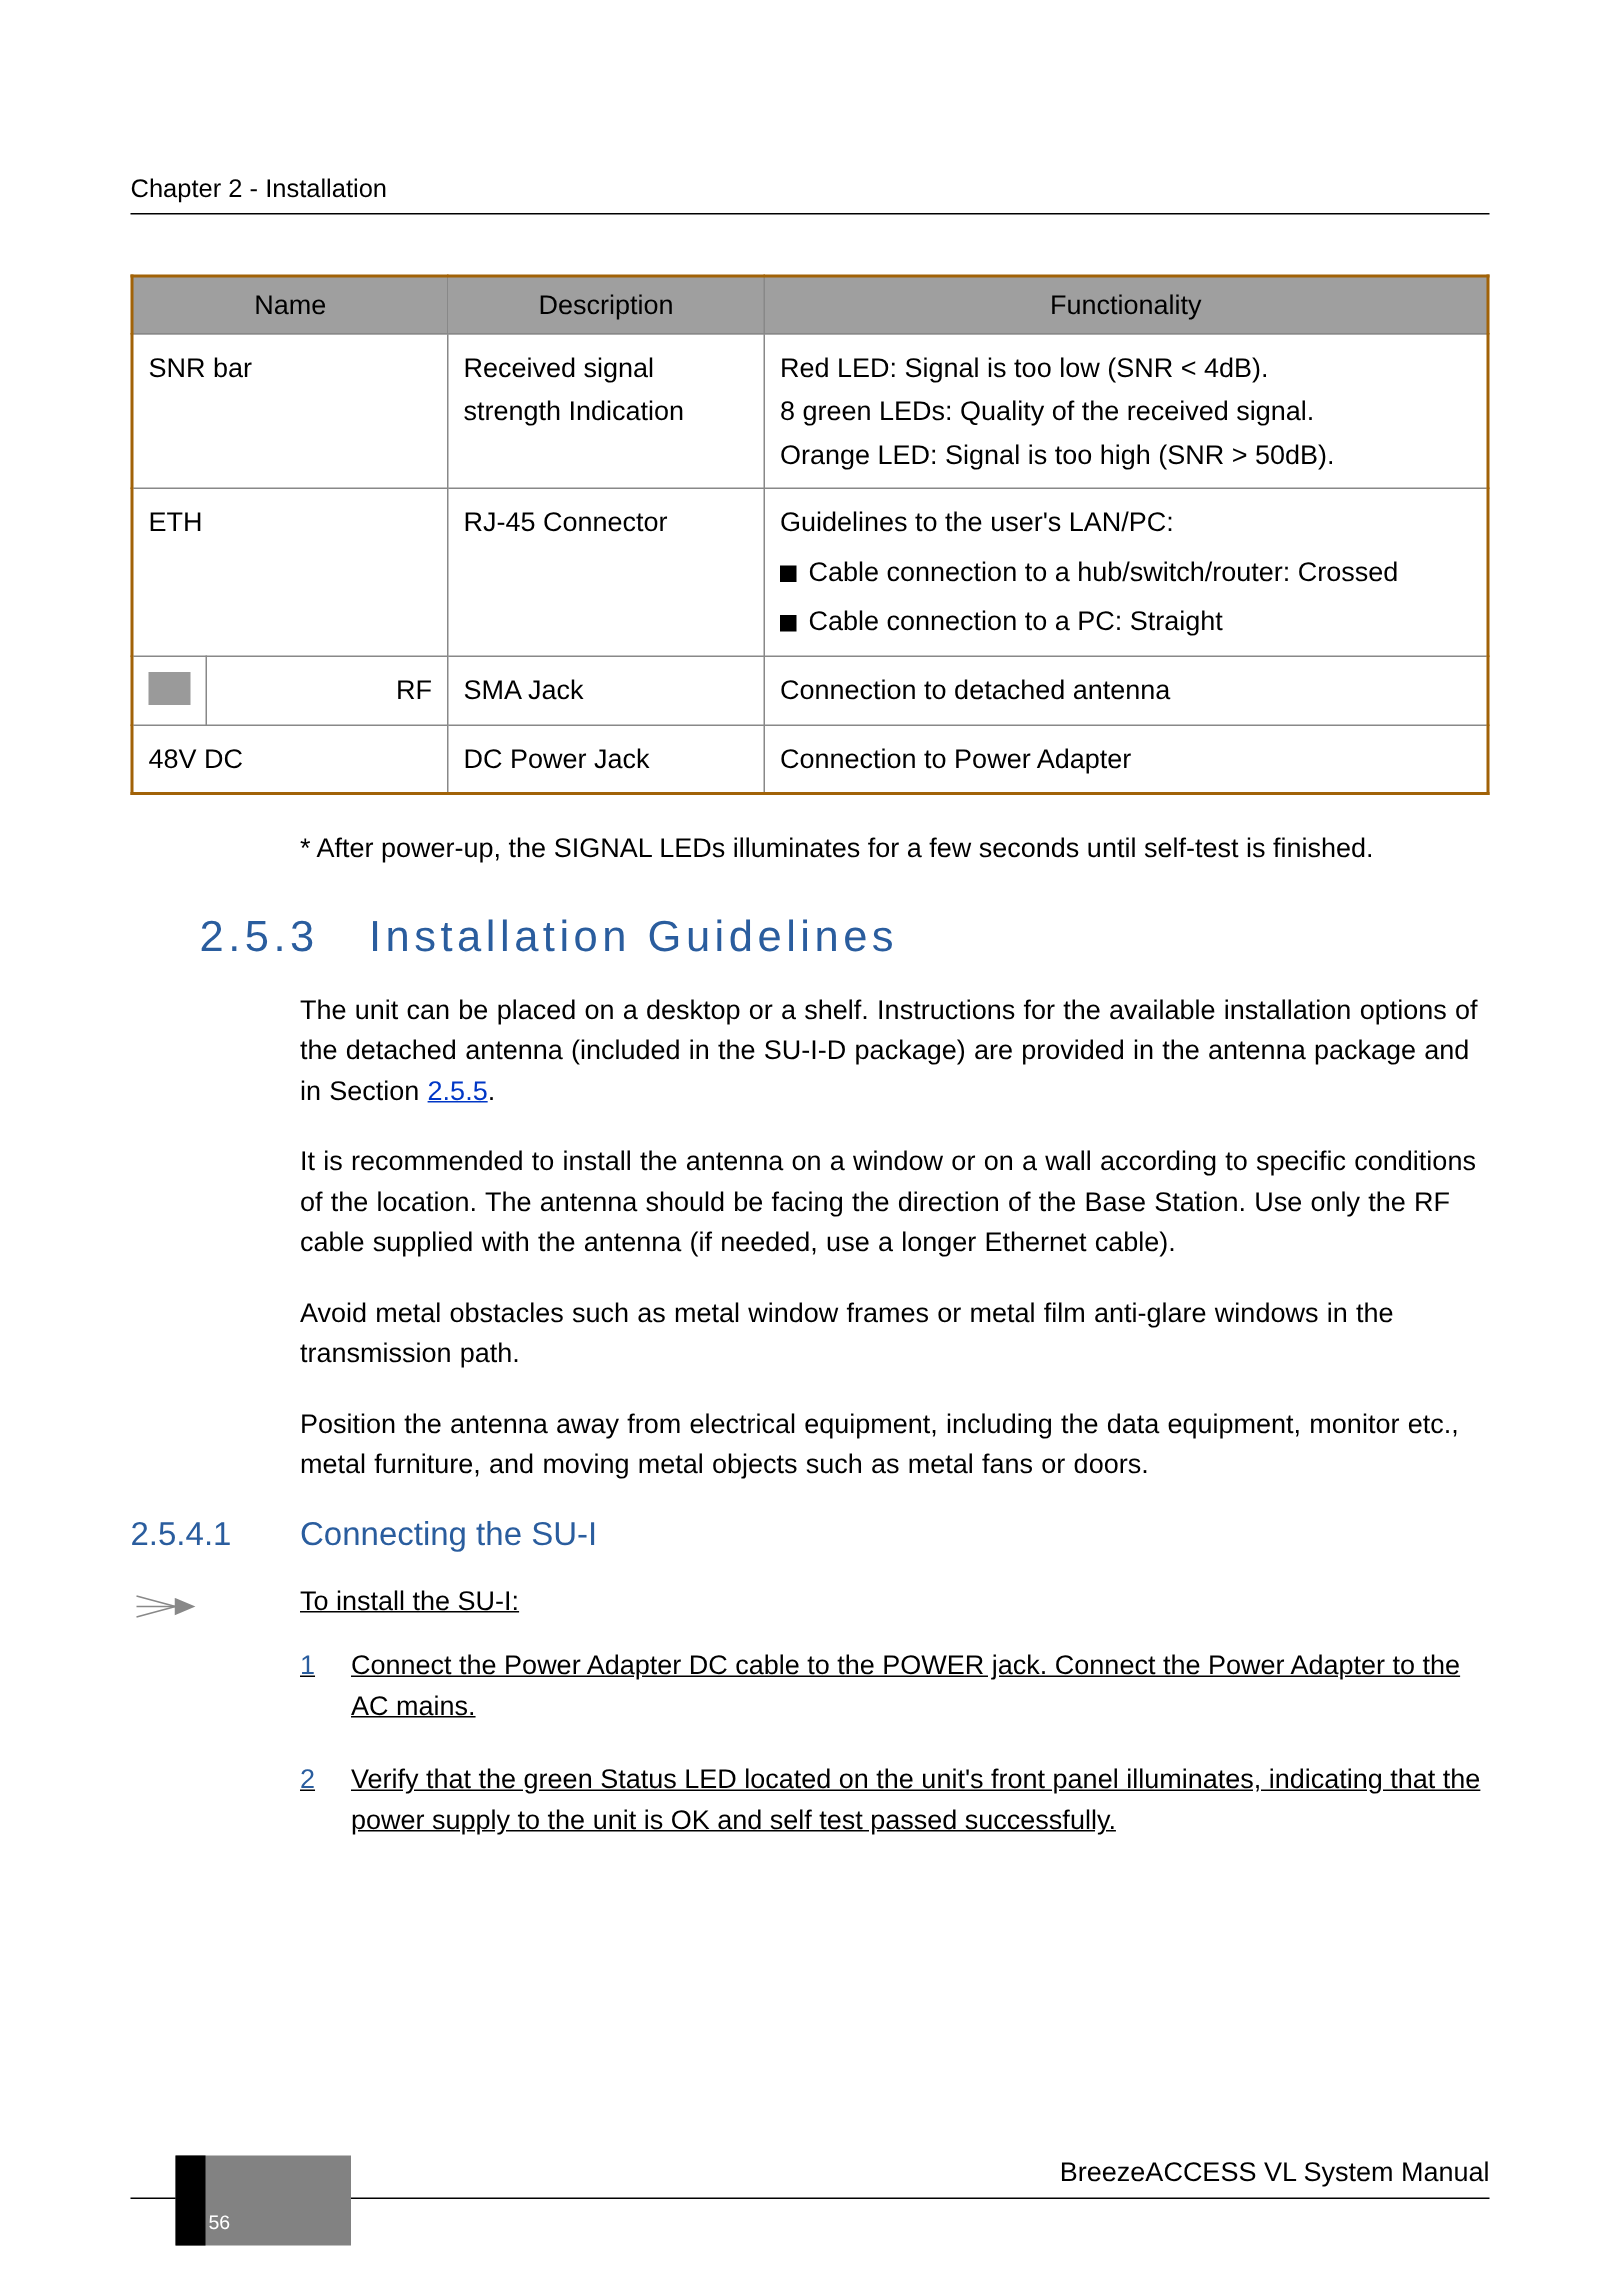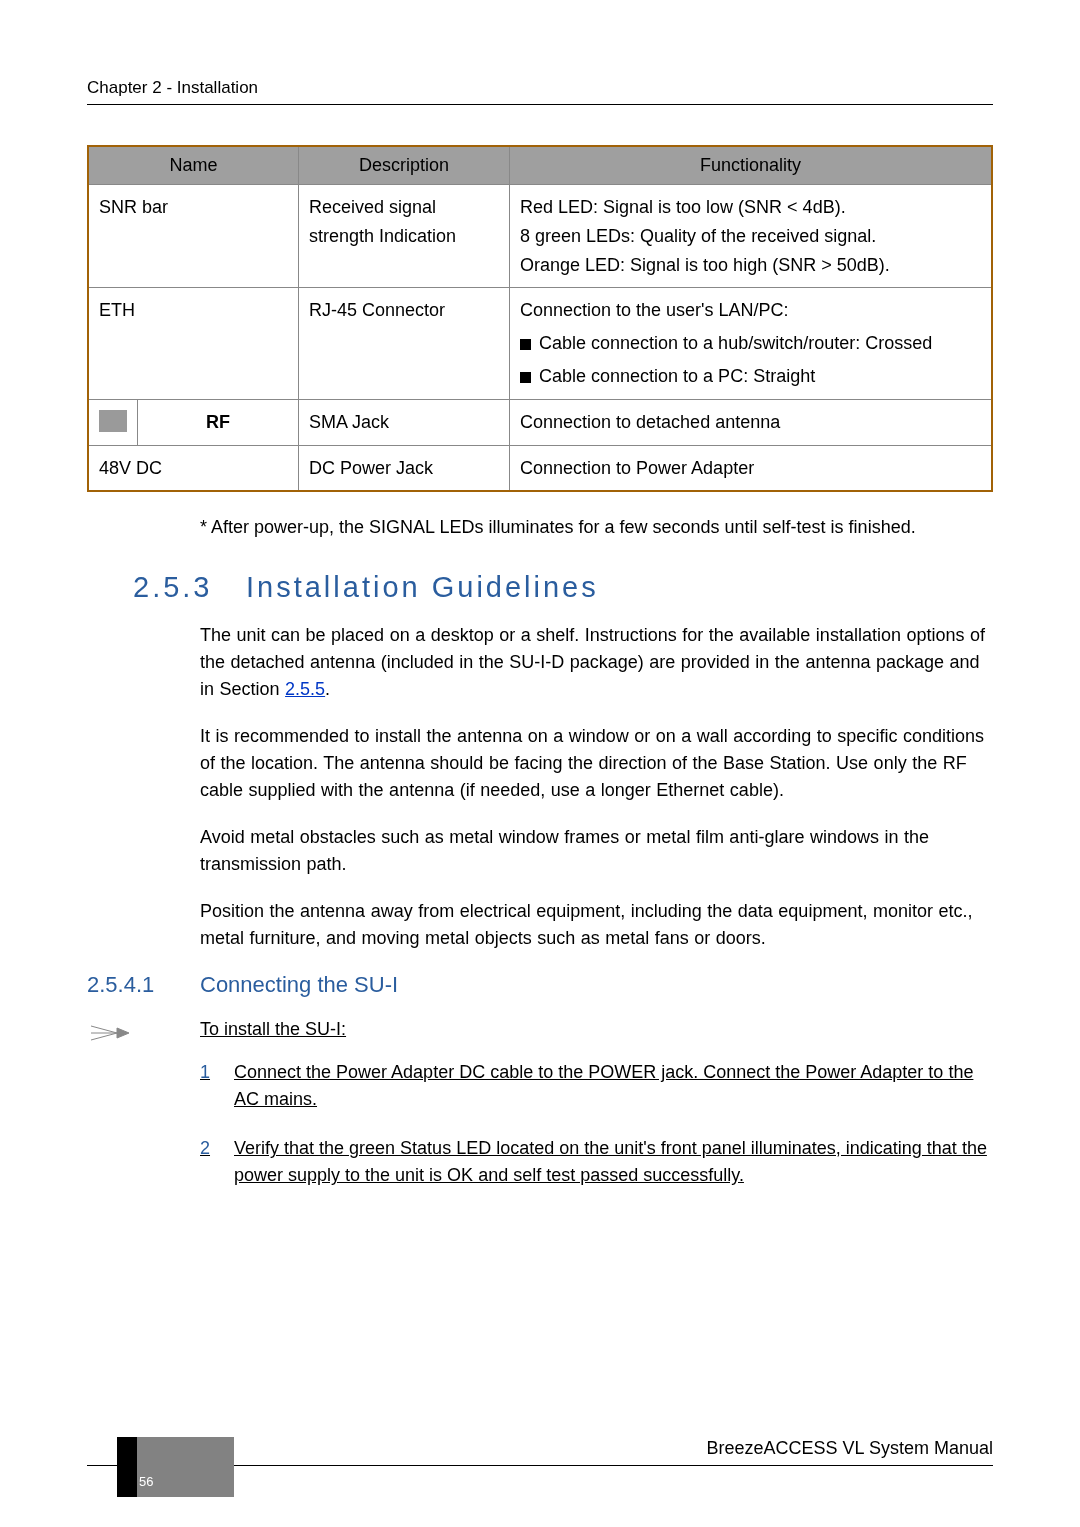--- a/index.html
+++ b/index.html
@@ -7,21 +7,21 @@
     margin: 0;
     font-family: Arial, Helvetica, sans-serif;
     background: #fff;
     color: #000;
   }
   .page {
     width: 1080px;
     height: 1527px;
     position: relative;
     box-sizing: border-box;
-    padding: 78px 87px 0 87px;
+    padding: 116px 87px 0 87px;
   }
   .chapter-header {
     font-size: 17px;
     padding-bottom: 6px;
     border-bottom: 1px solid #000;
     margin-bottom: 40px;
   }
   table.panel-table {
     border-collapse: collapse;
     width: 100%;
@@ -209,30 +209,30 @@
         <td>
           <div>Red LED: Signal is too low (SNR &lt; 4dB).</div>
           <div>8 green LEDs: Quality of the received signal.</div>
           <div>Orange LED: Signal is too high (SNR &gt; 50dB).</div>
         </td>
       </tr>
       <tr>
         <td colspan="2">ETH</td>
         <td>RJ-45 Connector</td>
         <td>
-          <div>Connection to the user's LAN/PC:</div>
+          <div>Guidelines to the user's LAN/PC:</div>
           <div class="eth-list">
             <div><span class="sq"></span><span>Cable connection to a hub/switch/router: Crossed</span></div>
             <div><span class="sq"></span><span>Cable connection to a PC: Straight</span></div>
           </div>
         </td>
       </tr>
       <tr>
         <td style="width:40px; text-align:center; padding:6px 4px;"><span class="grey-sq"></span></td>
-        <td style="width:140px; text-align:center;font-weight:bold;">RF</td>
+        <td style="width:140px; text-align:right;">RF</td>
         <td>SMA Jack</td>
         <td>Connection to detached antenna</td>
       </tr>
       <tr>
         <td colspan="2">48V DC</td>
         <td>DC Power Jack</td>
         <td>Connection to Power Adapter</td>
       </tr>
     </tbody>
   </table>

